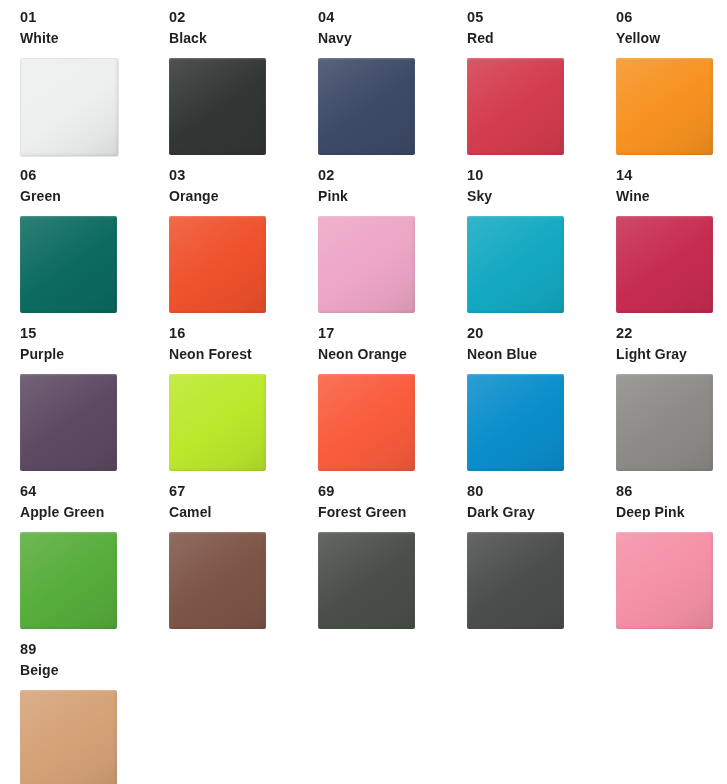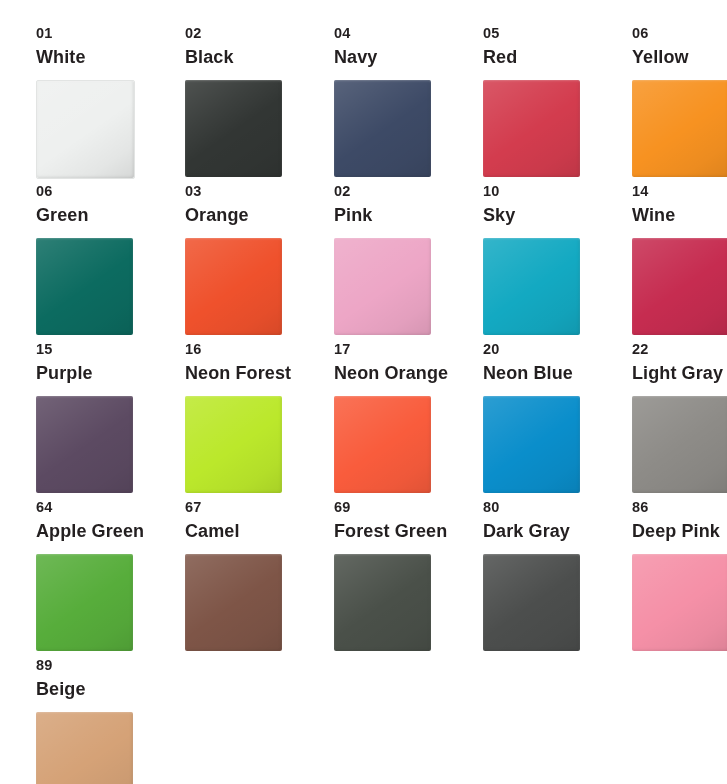--- a/index.html
+++ b/index.html
@@ -12,21 +12,21 @@
     height: 784px;
     overflow: hidden;
     font-family: "Liberation Sans", "DejaVu Sans", sans-serif;
     -webkit-font-smoothing: antialiased;
   }
 
   #swatch-grid {
     position: relative;
     width: 647px;
     height: 784px;
-    padding: 16px;
+    padding: 0;
     box-sizing: border-box;
   }
 
   .swatch-row {
     display: flex;
     flex-direction: row;
     align-items: flex-start;
     height: 158px;
     padding-left: 20px;
     box-sizing: border-box;
@@ -43,21 +43,21 @@
     font-weight: bold;
     color: #231f20;
     line-height: 1.28;
     letter-spacing: 0.1px;
     margin: 0;
     padding-top: 8px;
     white-space: nowrap;
   }
 
   .swatch-name {
-    font-size: 18px;
+    font-size: 14px;
     font-weight: bold;
     color: #231f20;
     line-height: 1.28;
     letter-spacing: 0.1px;
     margin: 0;
     padding-top: 3px;
     white-space: nowrap;
   }
 
   .swatch-chip {

